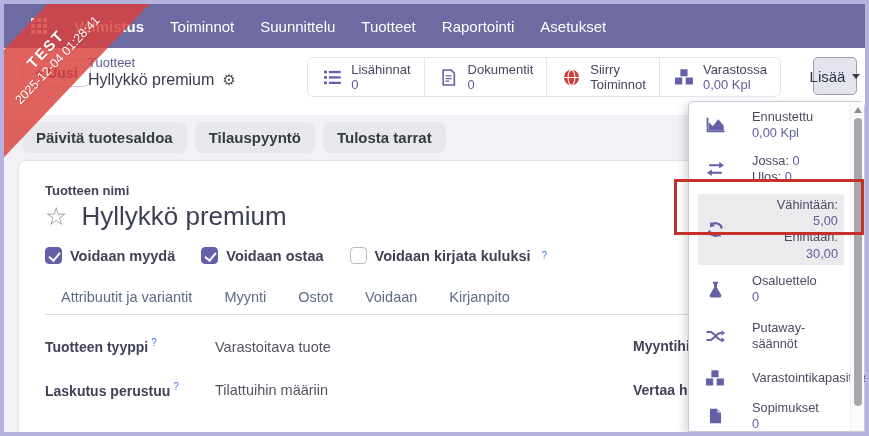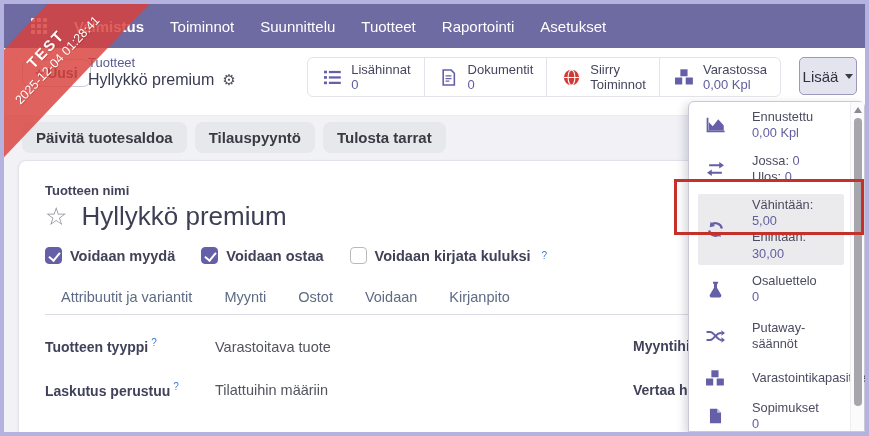--- a/index.html
+++ b/index.html
@@ -28,21 +28,21 @@
 
   .stat-group { position: absolute; right: 84px; top: 9px; height: 40px; display: flex;
                 border: 1px solid #e3e3ea; border-radius: 6px; background: #fff; }
   .stat-btn { display: flex; align-items: center; gap: 8px; padding: 4px 13px;
               border-right: 1px solid #e3e3ea; cursor: pointer; }
   .stat-btn:last-child { border-right: none; }
   .stat-txt div:first-child { font-size: 13px; color: #45465e; }
   .stat-txt div:last-child { font-size: 13px; color: #5f5c9e; }
   .stat-txt div.dark { color: #45465e; }
 
-  .more-btn { position: absolute; right: 8px; top: 9px; height: 38px; width: 58px;
+  .more-btn { position: absolute; right: 8px; top: 9px; height: 38px; width: 44px;
               background: #e4e4ef; border: 1px solid #9a99bb; border-radius: 5px;
               display: flex; align-items: center; justify-content: center; gap: 7px;
               font-size: 15px; color: #2e3240; cursor: pointer; }
   .caret-down { width: 0; height: 0; border-left: 4px solid transparent;
                 border-right: 4px solid transparent; border-top: 5px solid #3a3a4a; }
 
   
   .action-row { position: absolute; top: 111px; left: 18px; display: flex; gap: 8px; }
   .action-btn { padding: 7px 14px; background: #e6e8ec; border: none; border-radius: 8px;
                 font-family: "Liberation Sans", sans-serif;
@@ -79,21 +79,21 @@
   .fcol-right .flabel { width: auto; }
 
   
   .dropdown { position: absolute; left: 684px; top: 97px; width: 177px; bottom: 0; background: #fff;
               border: 1px solid #c8c8d6; border-radius: 6px 6px 0 0;
               box-shadow: -3px 3px 10px rgba(30,30,60,.18); z-index: 30;
               padding: 4px 20px 4px 9px; display: flex; flex-direction: column; gap: 5px; }
   .menu-item { display: flex; align-items: center; gap: 26px; padding: 3px 6px; border-radius: 2px;
                cursor: pointer; }
   .menu-item.single { padding: 6px 6px; }
-  .menu-item.highlight { background: #ebebee; }
+  .menu-item.highlight { background: #ebebee; text-align: right; }
   .mi-icon { width: 22px; flex: none; display: flex; justify-content: center; }
   .mi-txt { font-size: 12.8px; line-height: 1.28; color: #4a4b60; }
   .mi-val { color: #625fa1; }
 
   .scrollbar { position: absolute; top: 0; right: 0; bottom: 0; width: 14px; background: #fbfbfc;
                border-left: 1px solid #ededf2; }
   .scroll-up { position: absolute; top: 5px; left: 3px; width: 0; height: 0;
                border-left: 4px solid transparent; border-right: 4px solid transparent;
                border-bottom: 6px solid #8a8a94; }
   .scroll-thumb { position: absolute; top: 16px; left: 2.5px; width: 8px; height: 288px;

